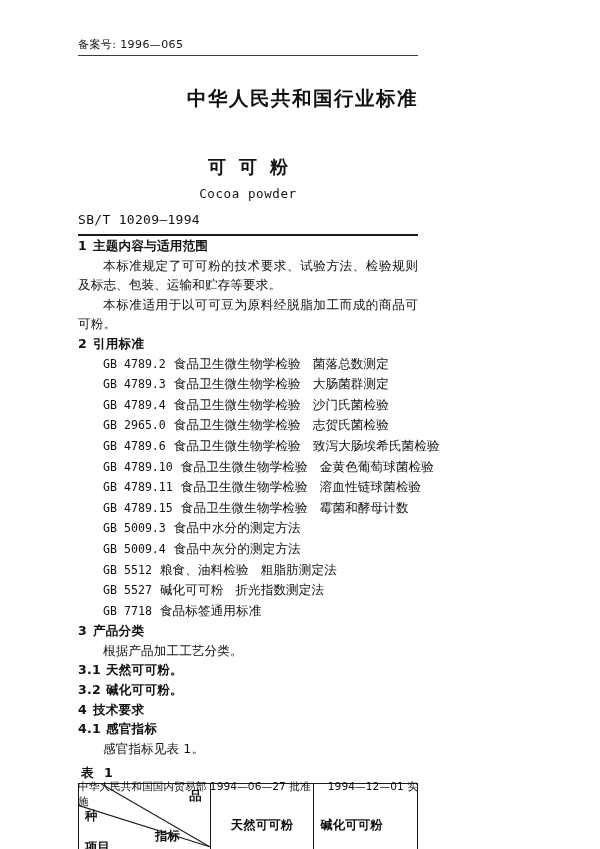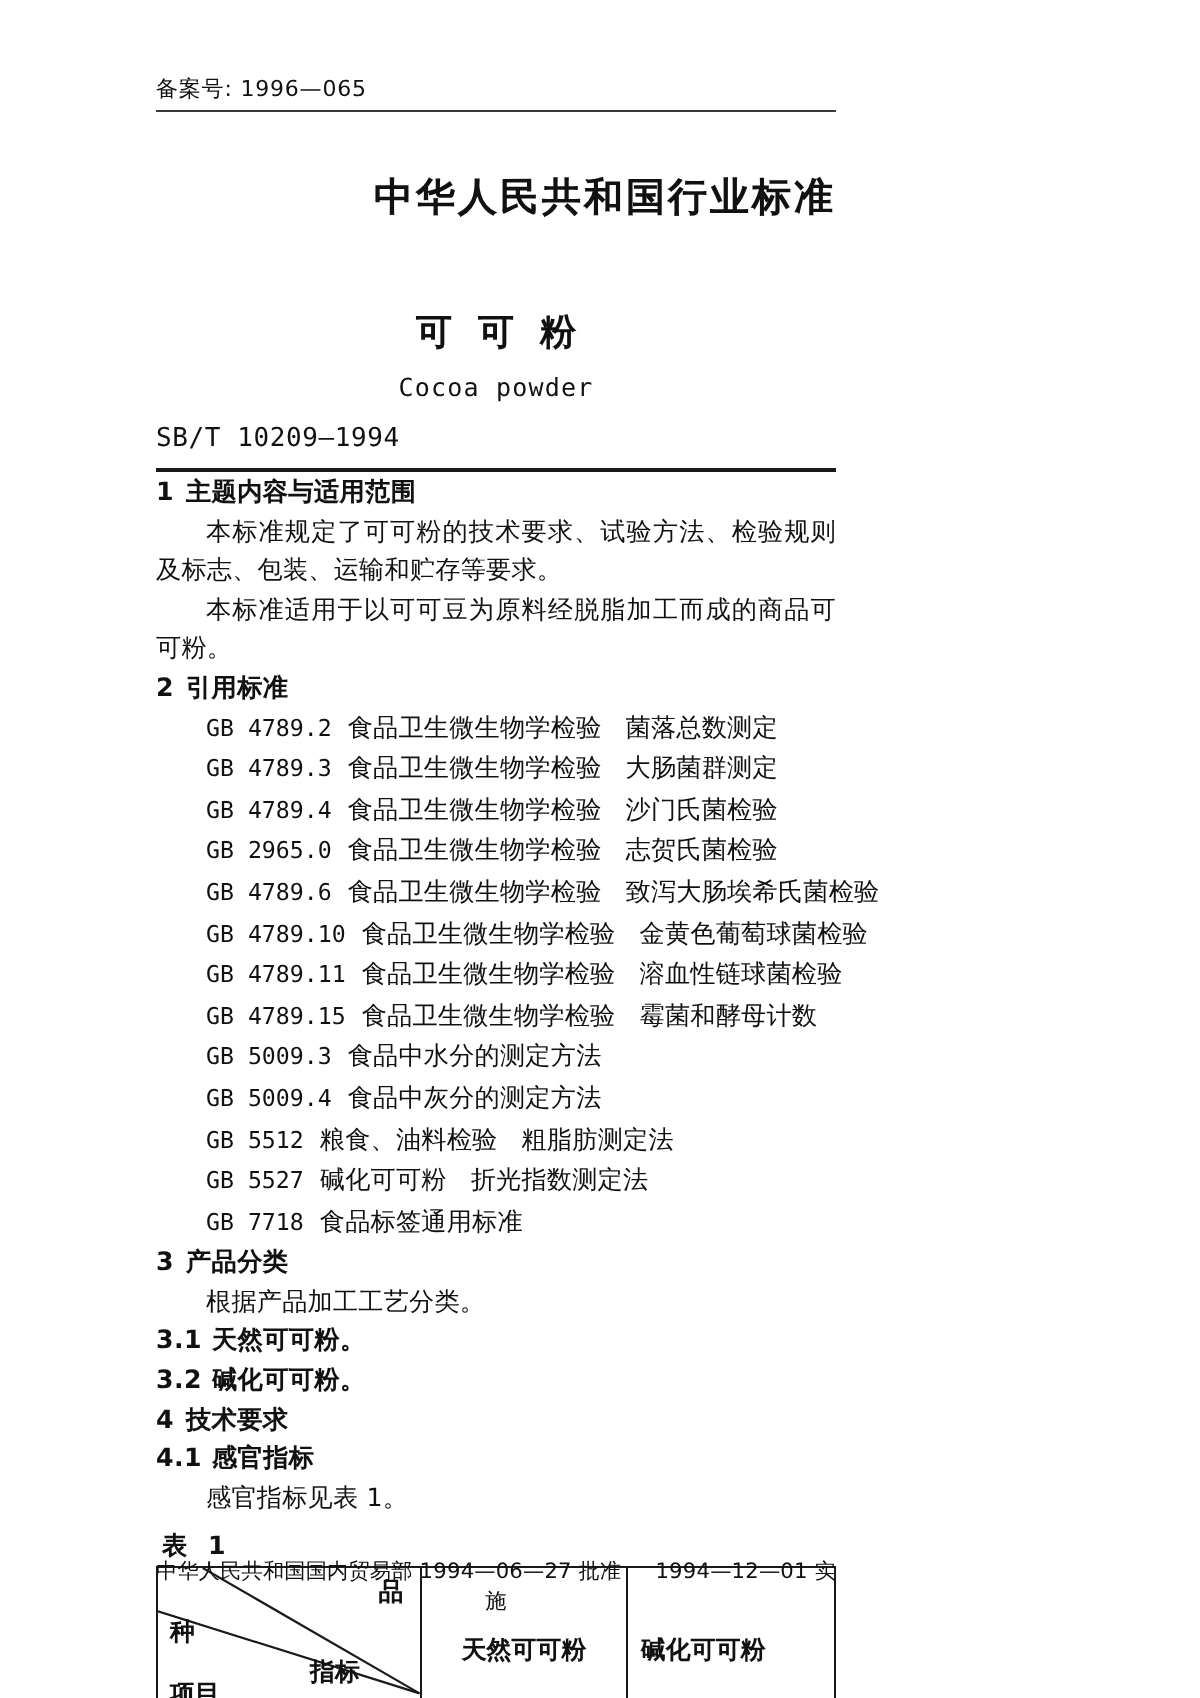--- a/index.html
+++ b/index.html
@@ -183,21 +183,20 @@
 
   
   .footer {
     position: absolute;
     left: 78px;
     right: 78px;
     top: 779px;
     font-size: 10.6px;
     line-height: 14.5px;
     letter-spacing: 0.1px;
-    text-align: center;
   }
   .footer-line {
     display: flex;
     justify-content: space-between;
     align-items: baseline;
   }
   .footer-left, .footer-right { white-space: nowrap; }
   .footer-wrap { white-space: nowrap; }
 </style>
 </head>

